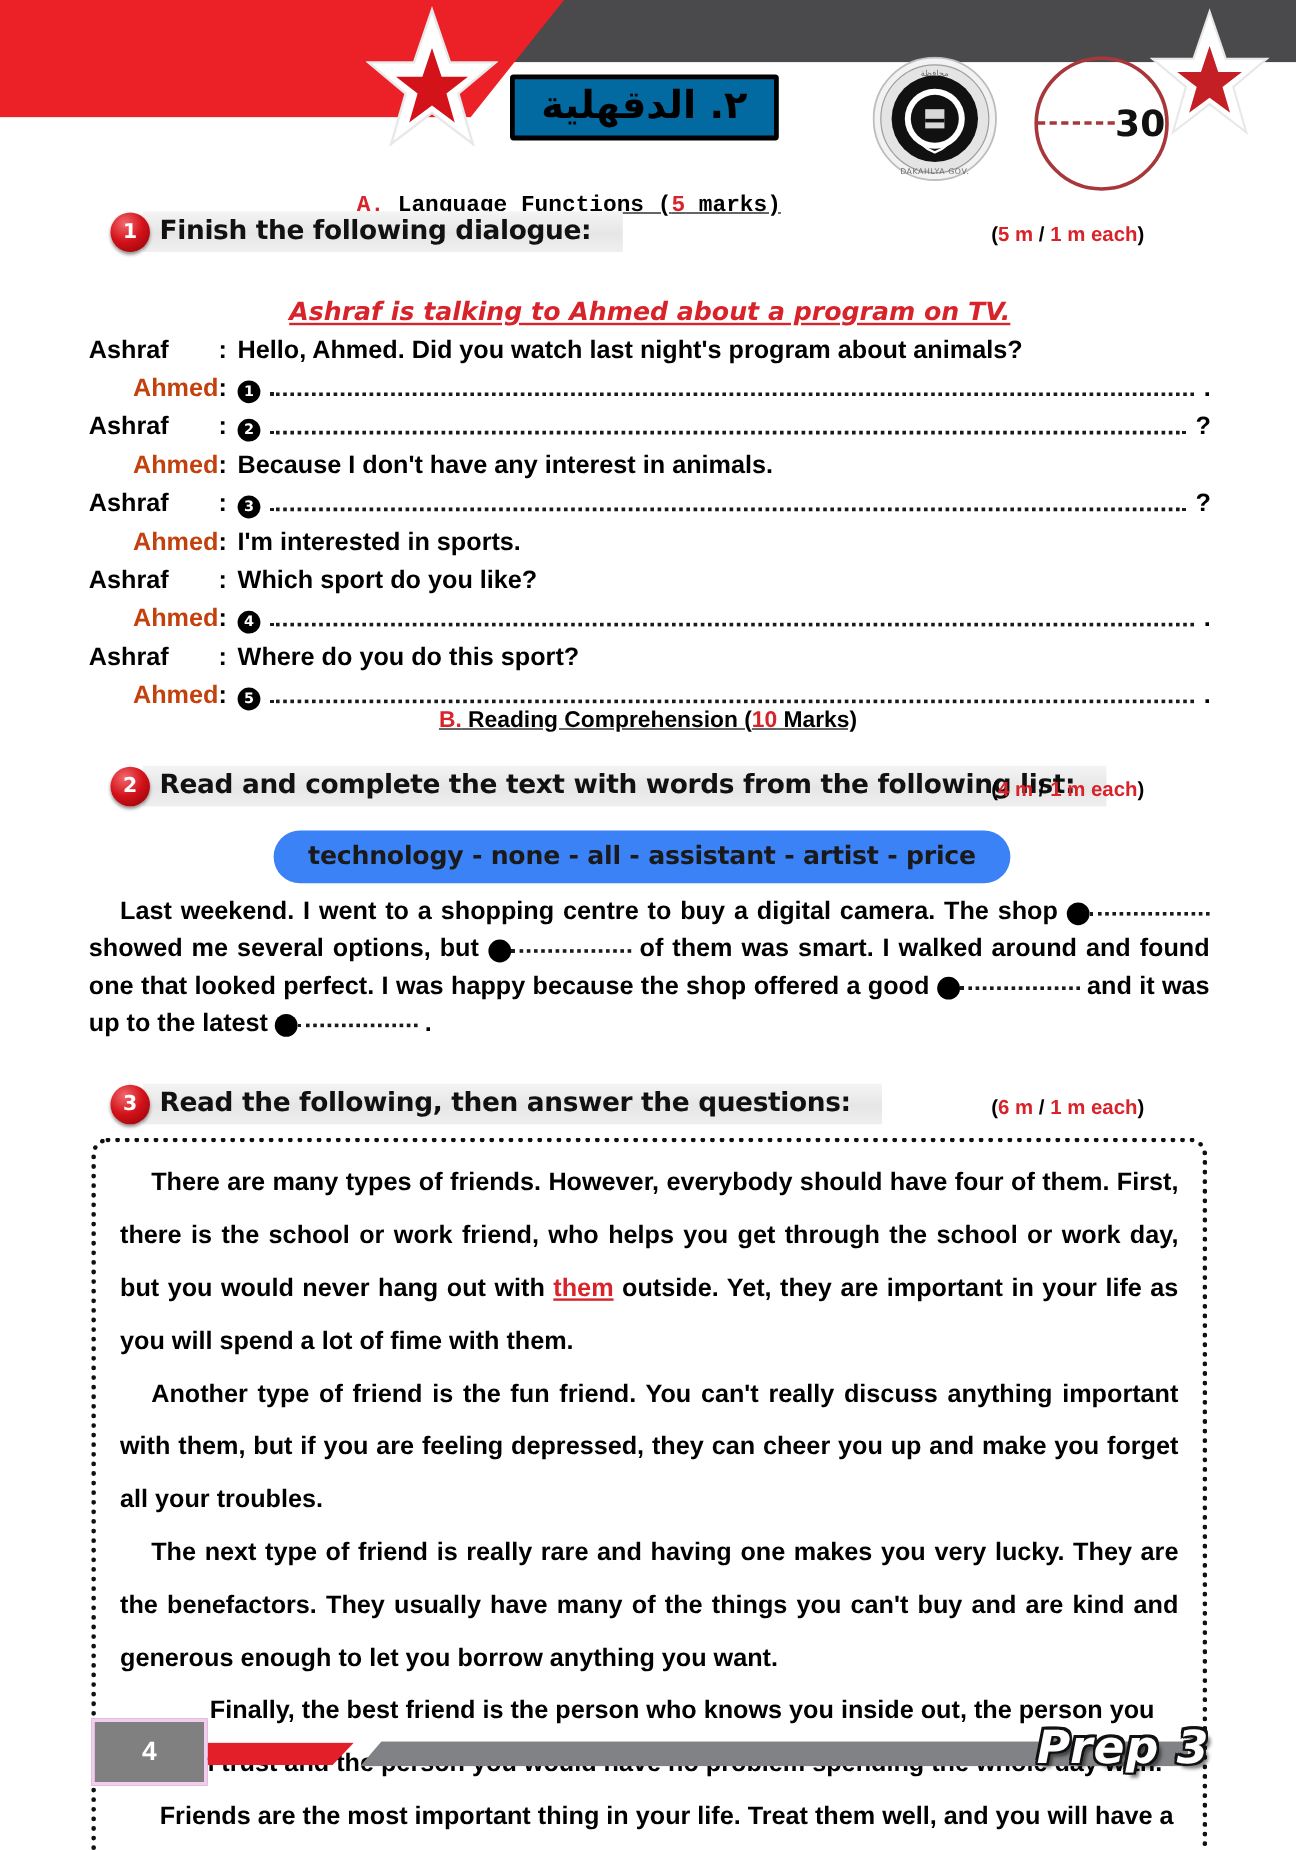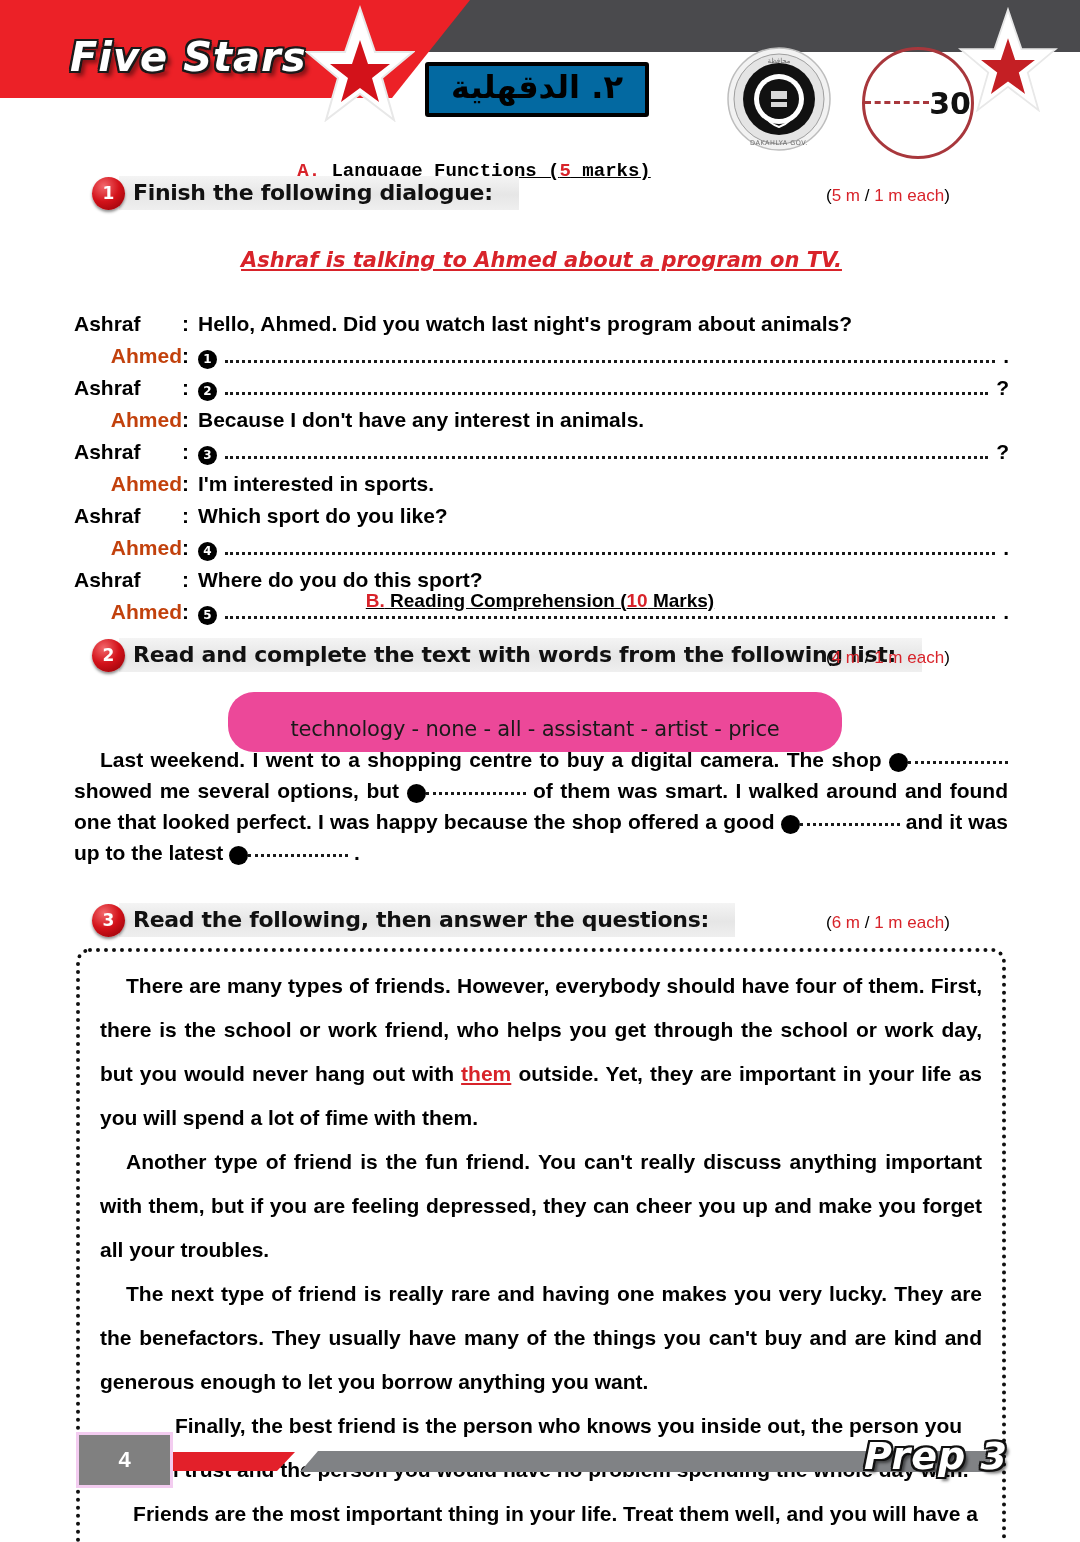--- a/index.html
+++ b/index.html
@@ -150,21 +150,21 @@
     background: linear-gradient(180deg, #f4f4f4 0%, #e6e6e6 55%, #efefef 100%);
     font-size: 22px;
     font-weight: bold;
     color: #111;
     white-space: nowrap;
     font-family: "DejaVu Sans", sans-serif;
     letter-spacing: -0.3px;
   }
   .q-marks {
     font-size: 17px;
-    font-weight: normal;
+    font-weight: bold;
     color: #000;
     white-space: nowrap;
     font-family: "Liberation Sans", sans-serif;
   }
   .q-marks .red { color: #d8232a; }
 
   
   .dialogue {
     position: absolute;
     left: 74px; top: 248px;
@@ -181,21 +181,21 @@
     font-family: "DejaVu Sans", sans-serif;
   }
   .dlg-row {
     display: flex;
     align-items: baseline;
     height: 32px;
     font-size: 21px;
     font-weight: bold;
     font-family: "Liberation Sans", sans-serif;
   }
-  .dlg-name { width: 108px; flex: none; margin-top: 32px; }
+  .dlg-name { width: 108px; flex: none; }
   .dlg-name.red { color: #c2410c; text-align: right; }
   .dlg-colon { width: 16px; flex: none; }
   .dlg-text { flex: 1; white-space: nowrap; }
   .bullet {
     display: inline-block;
     width: 19px; height: 19px;
     border-radius: 50%;
     background: #000;
     color: #fff;
     font-size: 12px;
@@ -211,26 +211,26 @@
     margin: 0 8px 6px 8px;
     height: 12px;
   }
   .endmark { flex: none; font-size: 21px; font-weight: bold; }
 
   
   .wordlist {
     position: absolute;
     left: 228px; top: 692px;
     width: 614px;
-    background: #ec4899;
+    background: #3b82f6;
     border-radius: 26px;
     text-align: center;
-    padding: 25px 10px 11px 10px;
+    padding: 9px 10px 11px 10px;
     font-size: 21px;
-    font-weight: normal;
+    font-weight: bold;
     color: #1a1a1a;
     font-family: "DejaVu Sans", sans-serif;
     letter-spacing: -0.2px;
   }
 
   
   .cloze {
     position: absolute;
     left: 74px; top: 744px;
     width: 934px;
@@ -321,21 +321,20 @@
       2px 2px 0 #111, -2px 2px 0 #111, 2px -2px 0 #111, -2px -2px 0 #111,
       4px 4px 3px rgba(0,0,0,0.5);
   }
 </style>
 </head>
 <body>
 
 <div class="header">
   <div class="hdr-dark"></div>
   <div class="hdr-red"></div>
-  <div class="brand">Five Stars</div>
 
   <div class="star star-left">
     <svg width="110" height="118" viewBox="0 0 110 118">
       <polygon points="55,4 70,48 108,48 77,74 89,116 55,90 21,116 33,74 2,48 40,48" fill="#ffffff" stroke="#e8e8e8" stroke-width="2"></polygon>
       <polygon points="55,36 63,60 85,60 67,74 74,98 55,84 36,98 43,74 25,60 47,60" fill="#d3121a"></polygon>
     </svg>
   </div>
 
   <div class="star star-right">
     <svg width="100" height="106" viewBox="0 0 110 118">

